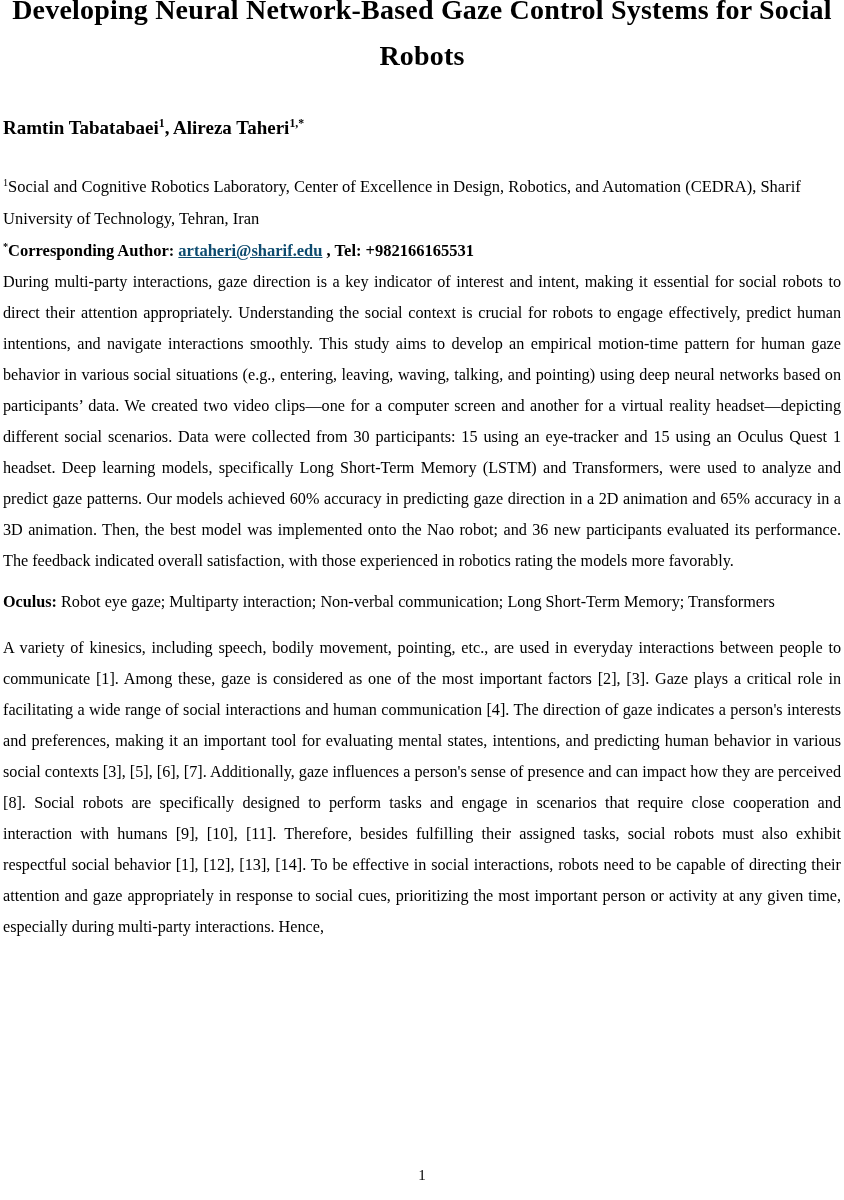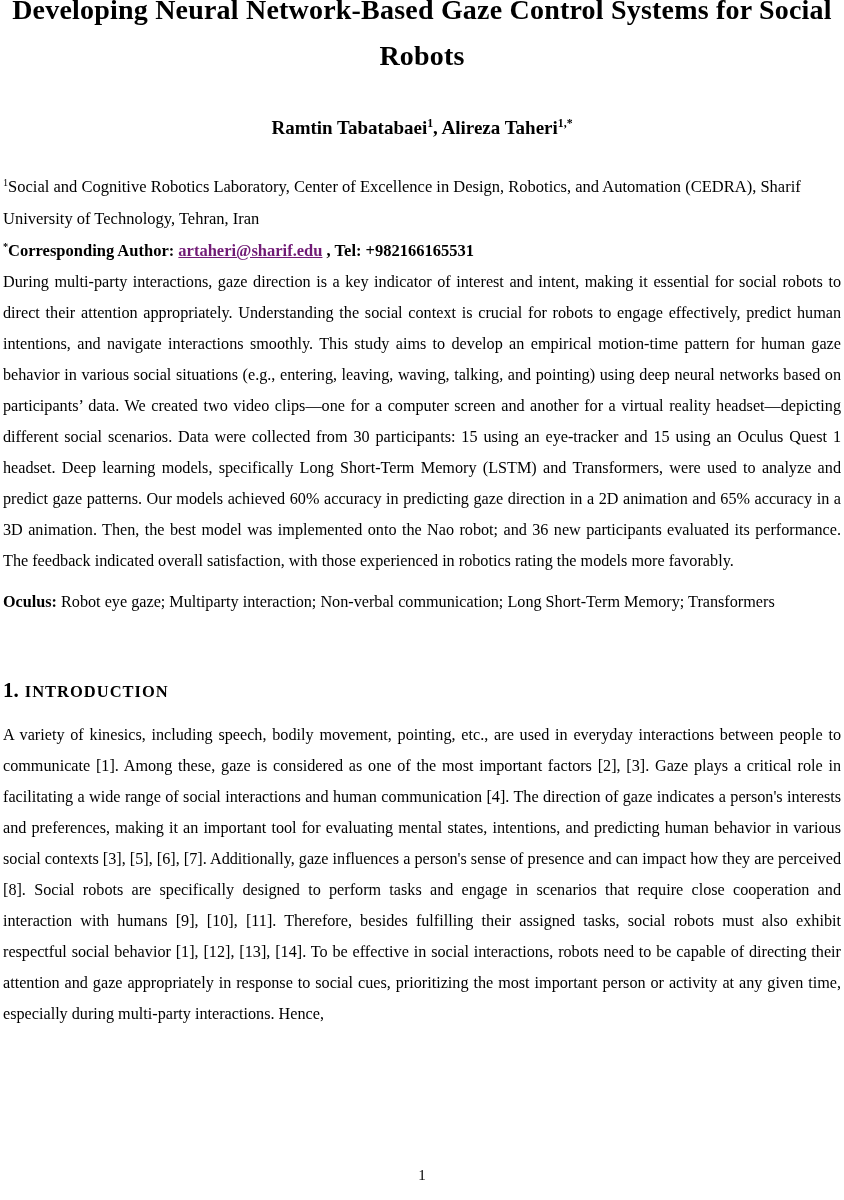--- a/index.html
+++ b/index.html
@@ -25,40 +25,39 @@
   .title {
     margin: -13px 0 0 0;
     font-size: 28px;
     font-weight: bold;
     text-align: center;
     line-height: 46px;
     letter-spacing: 0.2px;
   }
   .authors {
     margin-top: 38px;
-    text-align: center;
     font-size: 19px;
     font-weight: bold;
     line-height: 22px;
   }
   .authors sup, .center-block sup {
     font-size: 62%;
     vertical-align: super;
     line-height: 0;
   }
   .center-block {
     margin-top: 32px;
     font-size: 16.5px;
     line-height: 32px;
   }
   .corresponding {
     font-weight: bold;
   }
   .email-link {
-    color: #701a75;
+    color: #0c4a6e;
     text-decoration: underline;
     font-weight: bold;
     cursor: pointer;
   }
   .abstract-heading {
     margin: 0;
     font-size: 16.5px;
     font-weight: bold;
     line-height: 31px;
   }
@@ -114,19 +113,18 @@
   <div class="center-block">
     <div><sup>1</sup><span>Social and Cognitive Robotics Laboratory, Center of Excellence in Design, Robotics, and Automation (CEDRA), Sharif University of Technology, Tehran, Iran</span></div>
     <div class="corresponding"><sup>*</sup><span>Corresponding Author: </span><a class="email-link">artaheri@sharif.edu</a><span> , Tel: +982166165531</span></div>
   </div>
 
 
   <p class="body-text">During multi-party interactions, gaze direction is a key indicator of interest and intent, making it essential for social robots to direct their attention appropriately. Understanding the social context is crucial for robots to engage effectively, predict human intentions, and navigate interactions smoothly. This study aims to develop an empirical motion-time pattern for human gaze behavior in various social situations (e.g., entering, leaving, waving, talking, and pointing) using deep neural networks based on participants’ data. We created two video clips—one for a computer screen and another for a virtual reality headset—depicting different social scenarios. Data were collected from 30 participants: 15 using an eye-tracker and 15 using an Oculus Quest 1 headset. Deep learning models, specifically Long Short-Term Memory (LSTM) and Transformers, were used to analyze and predict gaze patterns. Our models achieved 60% accuracy in predicting gaze direction in a 2D animation and 65% accuracy in a 3D animation. Then, the best model was implemented onto the Nao robot; and 36 new participants evaluated its performance. The feedback indicated overall satisfaction, with those experienced in robotics rating the models more favorably.</p>
 
   <p class="body-text keywords"><span class="kw-label">Oculus:</span><span> Robot eye gaze; Multiparty interaction; Non-verbal communication; Long Short-Term Memory; Transformers</span></p>
 
-  <h2 class="section-heading"><span class="section-number">1.</span><span class="section-title">INTRODUCTION</span></h2>
 
   <p class="body-text intro-body">A variety of kinesics, including speech, bodily movement, pointing, etc., are used in everyday interactions between people to communicate [1]. Among these, gaze is considered as one of the most important factors [2], [3]. Gaze plays a critical role in facilitating a wide range of social interactions and human communication [4]. The direction of gaze indicates a person's interests and preferences, making it an important tool for evaluating mental states, intentions, and predicting human behavior in various social contexts [3], [5], [6], [7]. Additionally, gaze influences a person's sense of presence and can impact how they are perceived [8]. Social robots are specifically designed to perform tasks and engage in scenarios that require close cooperation and interaction with humans [9], [10], [11]. Therefore, besides fulfilling their assigned tasks, social robots must also exhibit respectful social behavior [1], [12], [13], [14]. To be effective in social interactions, robots need to be capable of directing their attention and gaze appropriately in response to social cues, prioritizing the most important person or activity at any given time, especially during multi-party interactions. Hence,</p>
 
   <div class="page-footer">1</div>
 
 </main>
 
 </body></html>

